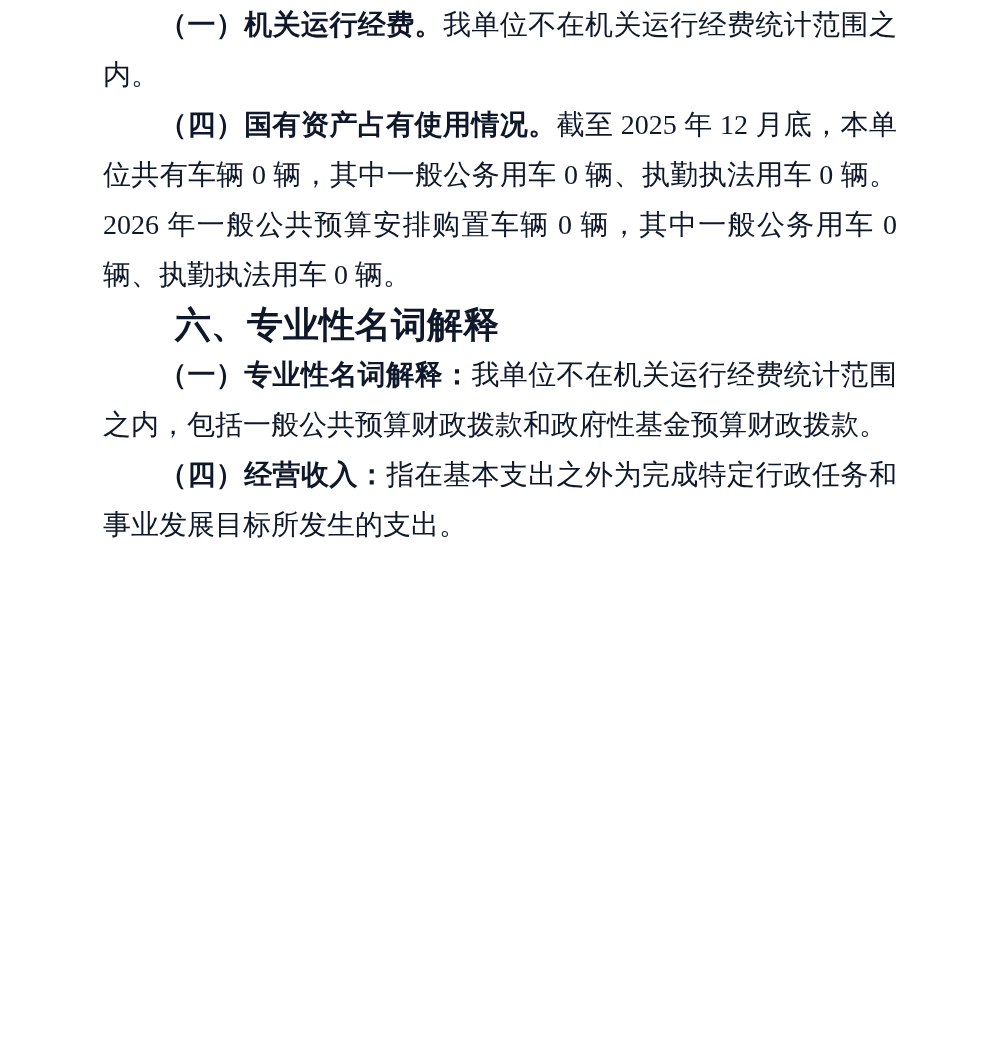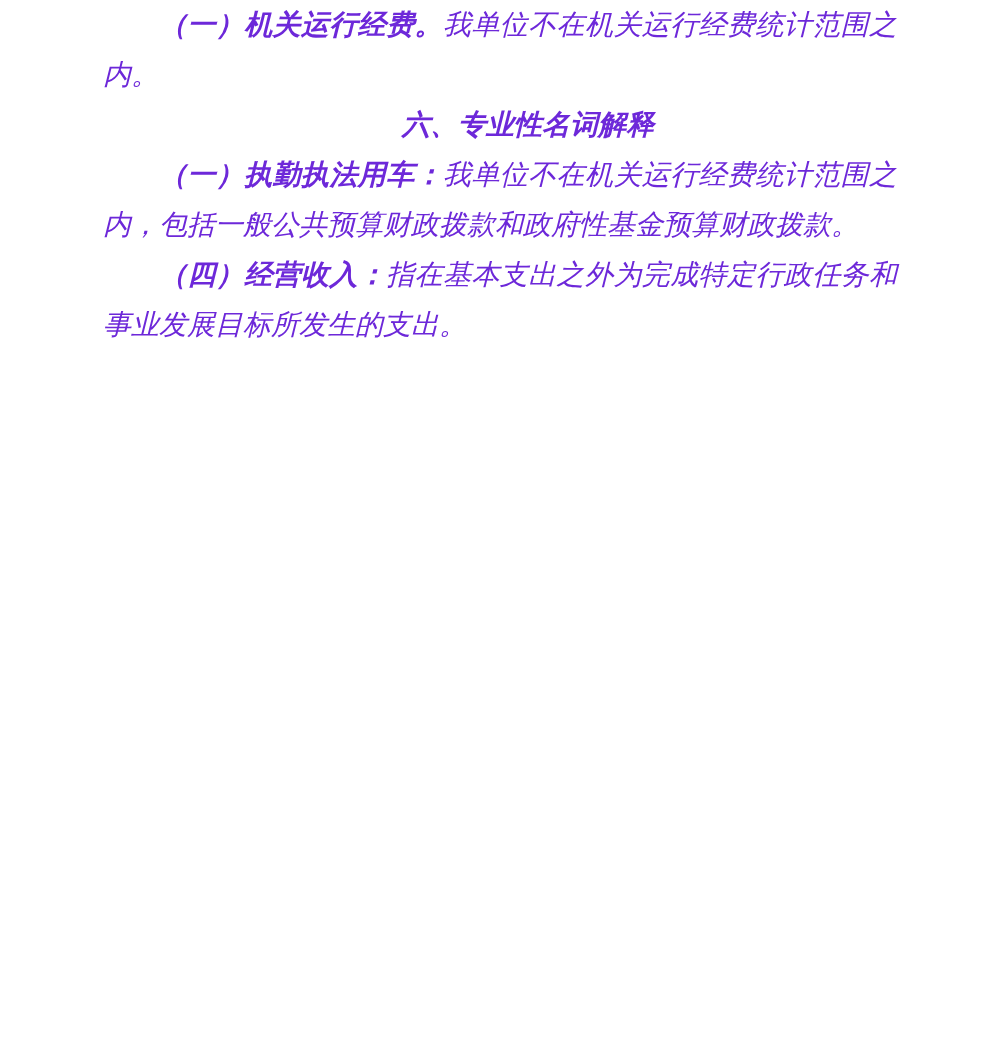--- a/index.html
+++ b/index.html
@@ -11,58 +11,58 @@
     width: 1000px;
     height: 1043px;
     overflow: hidden;
   }
   .page {
     box-sizing: border-box;
     width: 1000px;
     height: 1043px;
     padding: 0 103px;
     background: #ffffff;
-    color: #6d28d9;
+    color: #0f172a;
     font-family: "Liberation Serif", "DejaVu Serif", serif;
     font-size: 28px;
     line-height: 50px;
     text-align: justify;
     text-justify: inter-character;
-    font-style: italic;
   }
   .para {
     margin: 0;
     padding: 0;
     text-indent: 2em;
   }
   .para .lead {
     font-weight: bold;
   }
   .section-heading {
     margin: 0;
     padding: 0;
     text-indent: 2em;
     font-family: "Liberation Sans", "DejaVu Sans", sans-serif;
     font-weight: bold;
-    font-size: 28px;
+    font-size: 36px;
     line-height: 50px;
-    text-align: center;
+    text-align: left;
   }
 </style>
 </head>
 <body>
 
 <div class="page">
 
   <p class="para"><span class="lead">（一）机关运行经费。</span><span>我单位不在机关运行经费统计范围之内。</span></p>
 
 
 
+  <p class="para"><span class="lead">（四）国有资产占有使用情况。</span><span>截至 2025 年 12 月底，本单位共有车辆 0 辆，其中一般公务用车 0 辆、执勤执法用车 0 辆。2026 年一般公共预算安排购置车辆 0 辆，其中一般公务用车 0 辆、执勤执法用车 0 辆。</span></p>
 
   <h2 class="section-heading">六、专业性名词解释</h2>
 
-  <p class="para"><span class="lead">（一）执勤执法用车：</span><span>我单位不在机关运行经费统计范围之内，包括一般公共预算财政拨款和政府性基金预算财政拨款。</span></p>
+  <p class="para"><span class="lead">（一）专业性名词解释：</span><span>我单位不在机关运行经费统计范围之内，包括一般公共预算财政拨款和政府性基金预算财政拨款。</span></p>
 
 
 
   <p class="para"><span class="lead">（四）经营收入：</span><span>指在基本支出之外为完成特定行政任务和事业发展目标所发生的支出。</span></p>
 
 </div>
 
 </body></html>

